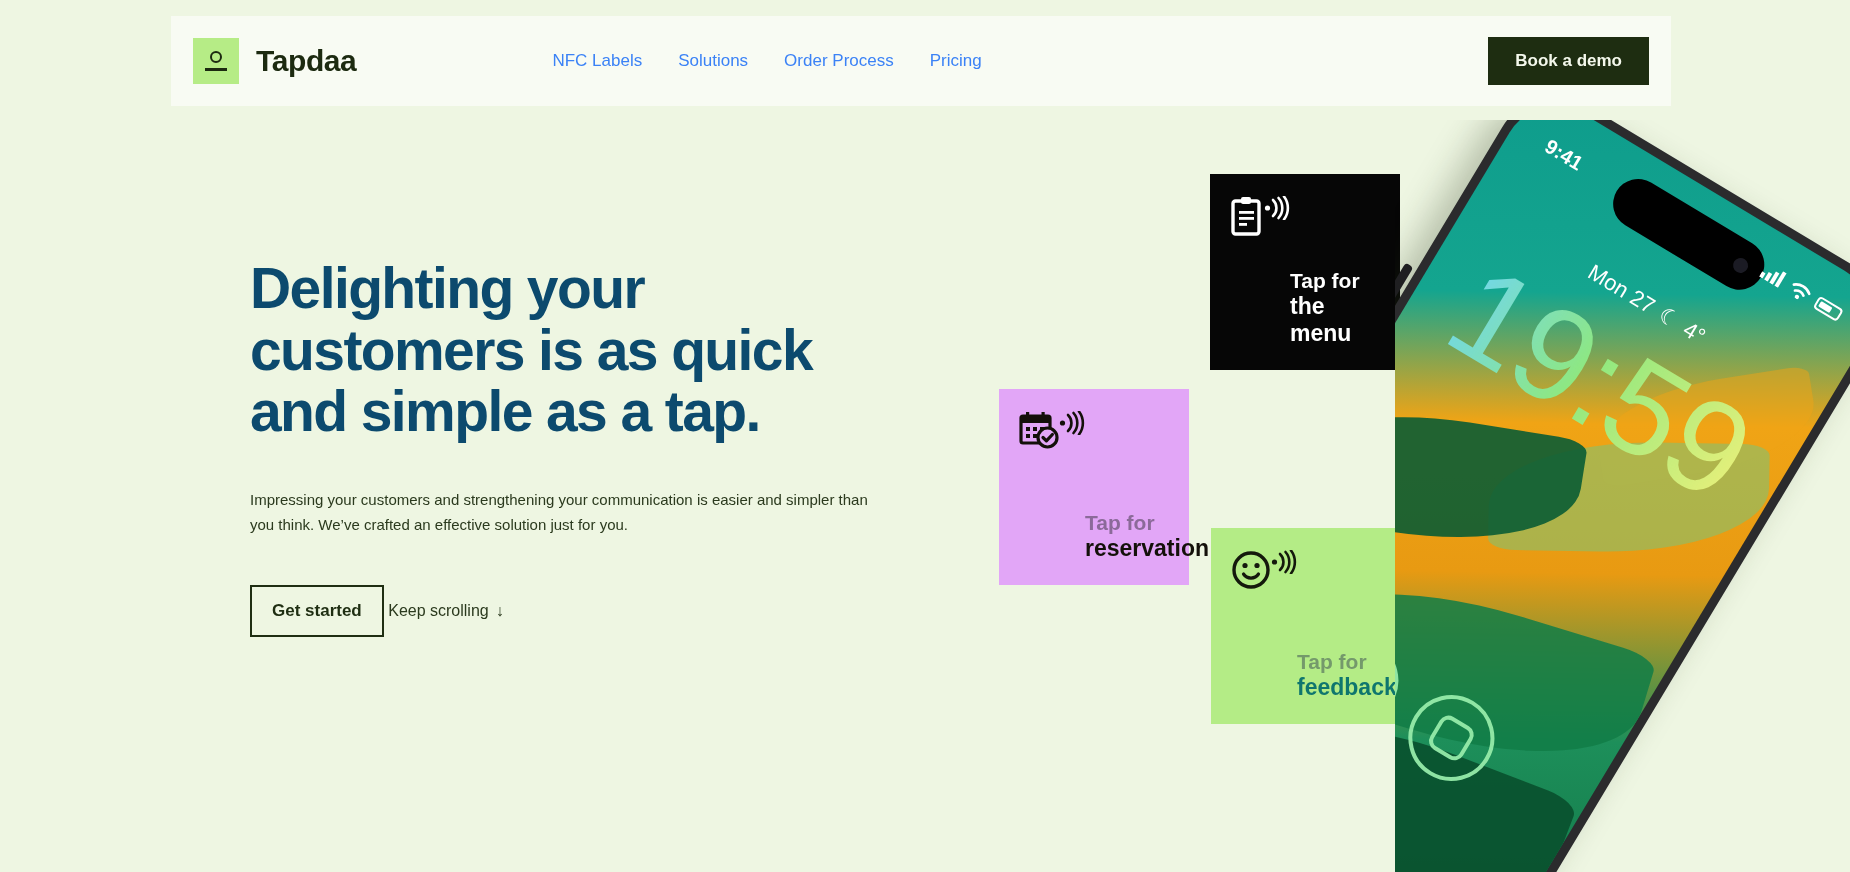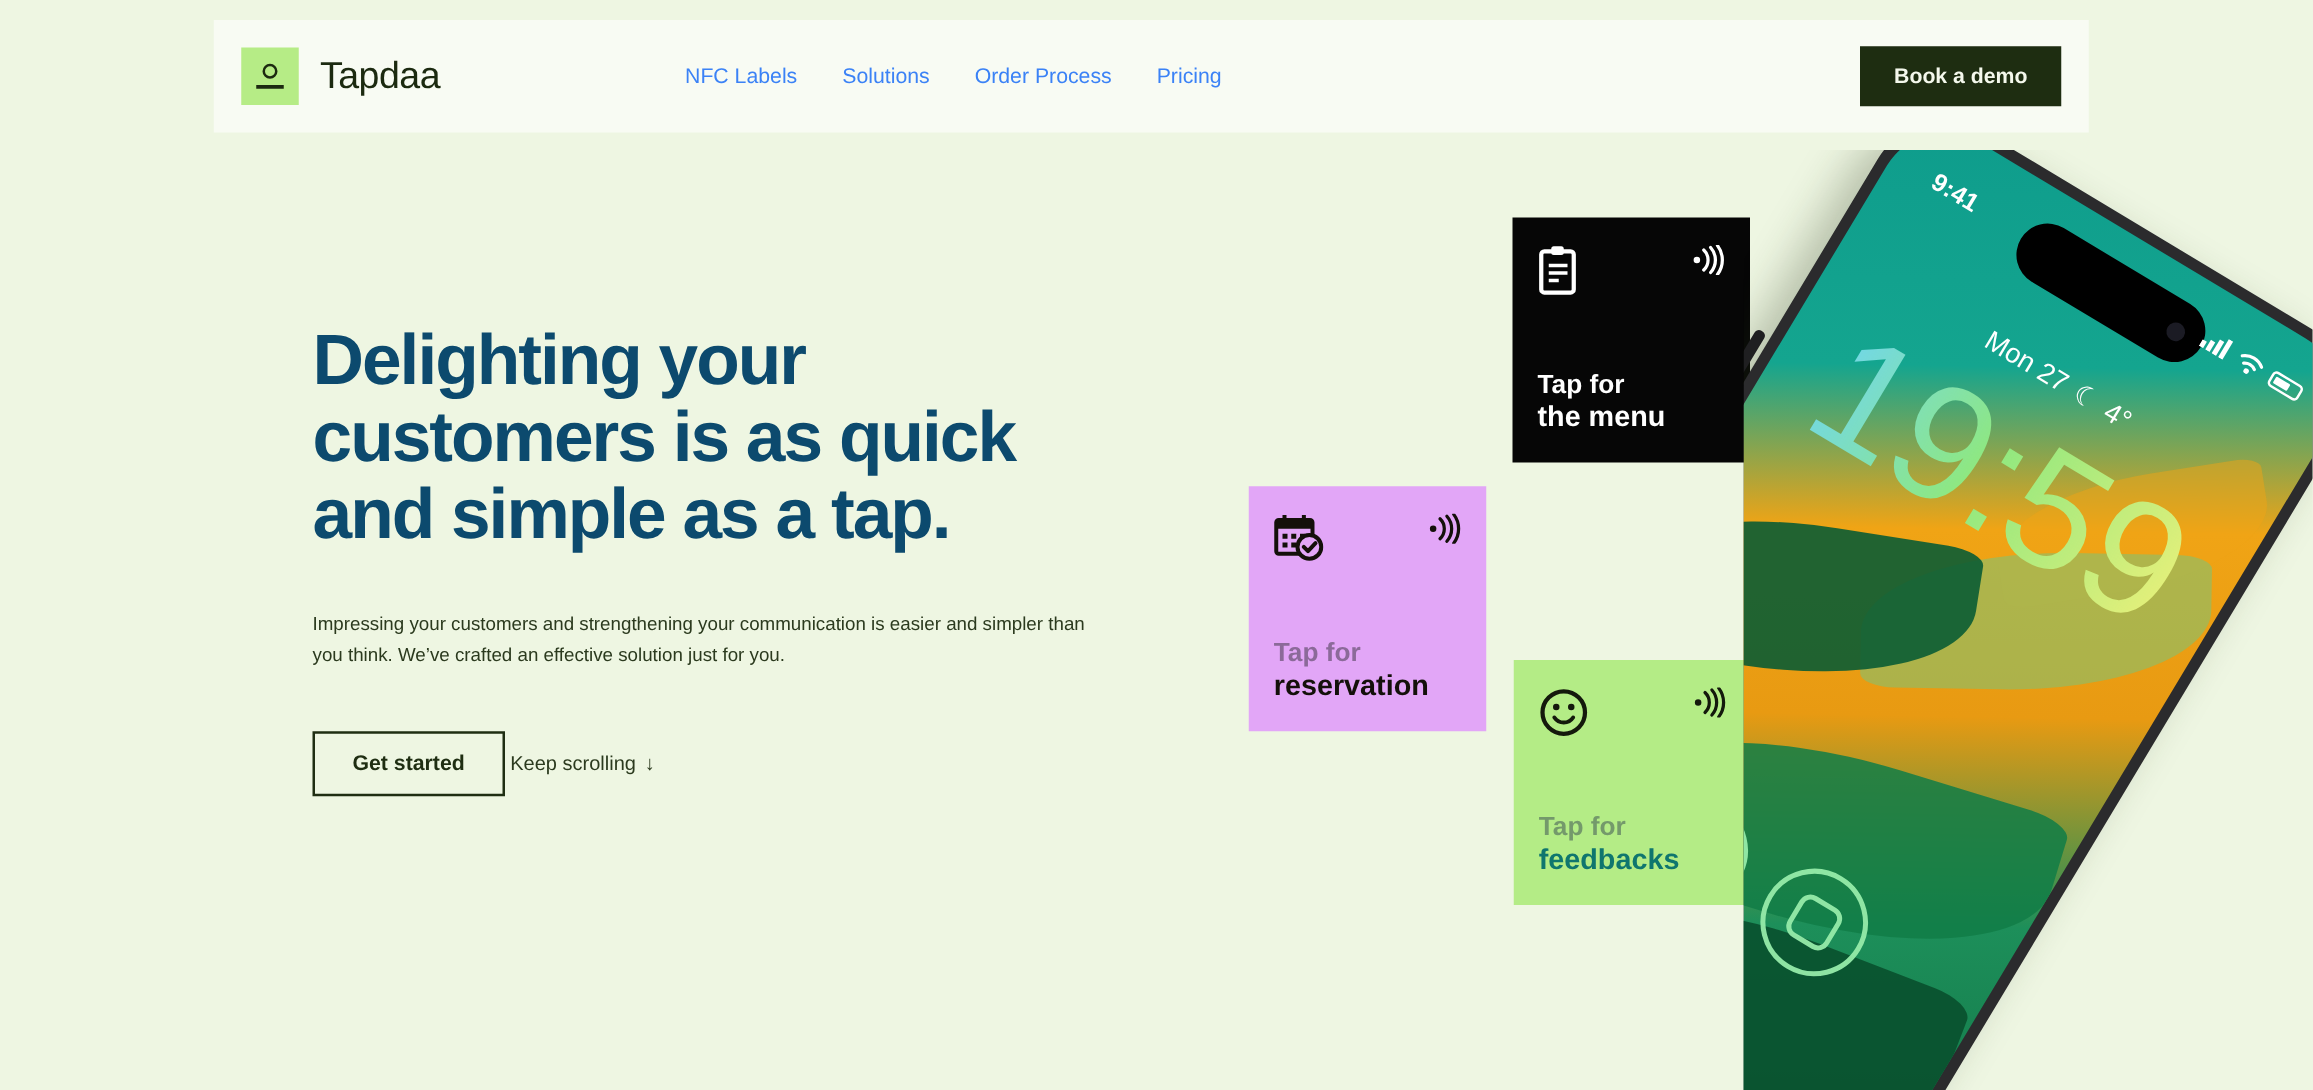--- a/index.html
+++ b/index.html
@@ -23,21 +23,21 @@
     width: 46px; height: 46px; background: #b6ec86;
     display: flex; flex-direction: column; align-items: center; justify-content: center;
   }
   .brand-mark .ring {
     width: 12px; height: 12px; border: 2.6px solid #1c2a10; border-radius: 50%;
   }
   .brand-mark .bar {
     width: 22px; height: 3.2px; background: #1c2a10; margin-top: 5px;
   }
   .brand-name {
-    font-size: 30px; font-weight: 400; color: #1c2a10; letter-spacing: -0.4px;
+    font-size: 30px; font-weight: 700; color: #1c2a10; letter-spacing: -0.4px;
   }
   .nav {
     display: flex; align-items: center; gap: 36px;
     margin-left: 196px;
   }
   .nav a {
     font-size: 17px; color: #3b82f6; text-decoration: none; white-space: nowrap;
   }
   .demo-btn {
     margin-left: auto; margin-right: 22px;
@@ -57,31 +57,31 @@
   .subcopy {
     margin-top: 44px;
     font-size: 15px; line-height: 1.68; color: #2b3a1e; max-width: 640px;
   }
   .get-started {
     margin-top: 48px;
     display: inline-block;
     border: 2px solid #1f2e12; background: transparent;
     color: #1f2e12; font-family: inherit;
     font-size: 17px; font-weight: 700;
-    padding: 14px 30px; cursor: pointer; text-align: right;
+    padding: 14px 20px; cursor: pointer; text-align: right;
   }
   .keep-scrolling {
     margin-top: 45px; font-size: 16px; color: #2b3a1e;
     display: inline-flex; align-items: center; gap: 7px; cursor: pointer;
   }
 
   
   .tap-card {
     position: absolute; width: 190px; height: 196px;
-    padding: 22px 20px; display: flex; flex-direction: column;
+    padding: 22px 20px; display: flex; flex-direction: row;
   }
   .tap-card .card-top { display: flex; align-items: flex-start; justify-content: space-between; }
   .tap-card .card-text { margin-top: auto; line-height: 1.2; }
   .tap-card .t1 { font-size: 21px; font-weight: 700; display: block; }
   .tap-card .t2 { font-size: 23px; font-weight: 800; display: block; }
 
   .card-menu { left: 1210px; top: 174px; background: #060606; }
   .card-menu .t1 { color: #ffffff; }
   .card-menu .t2 { color: #ffffff; }
 

